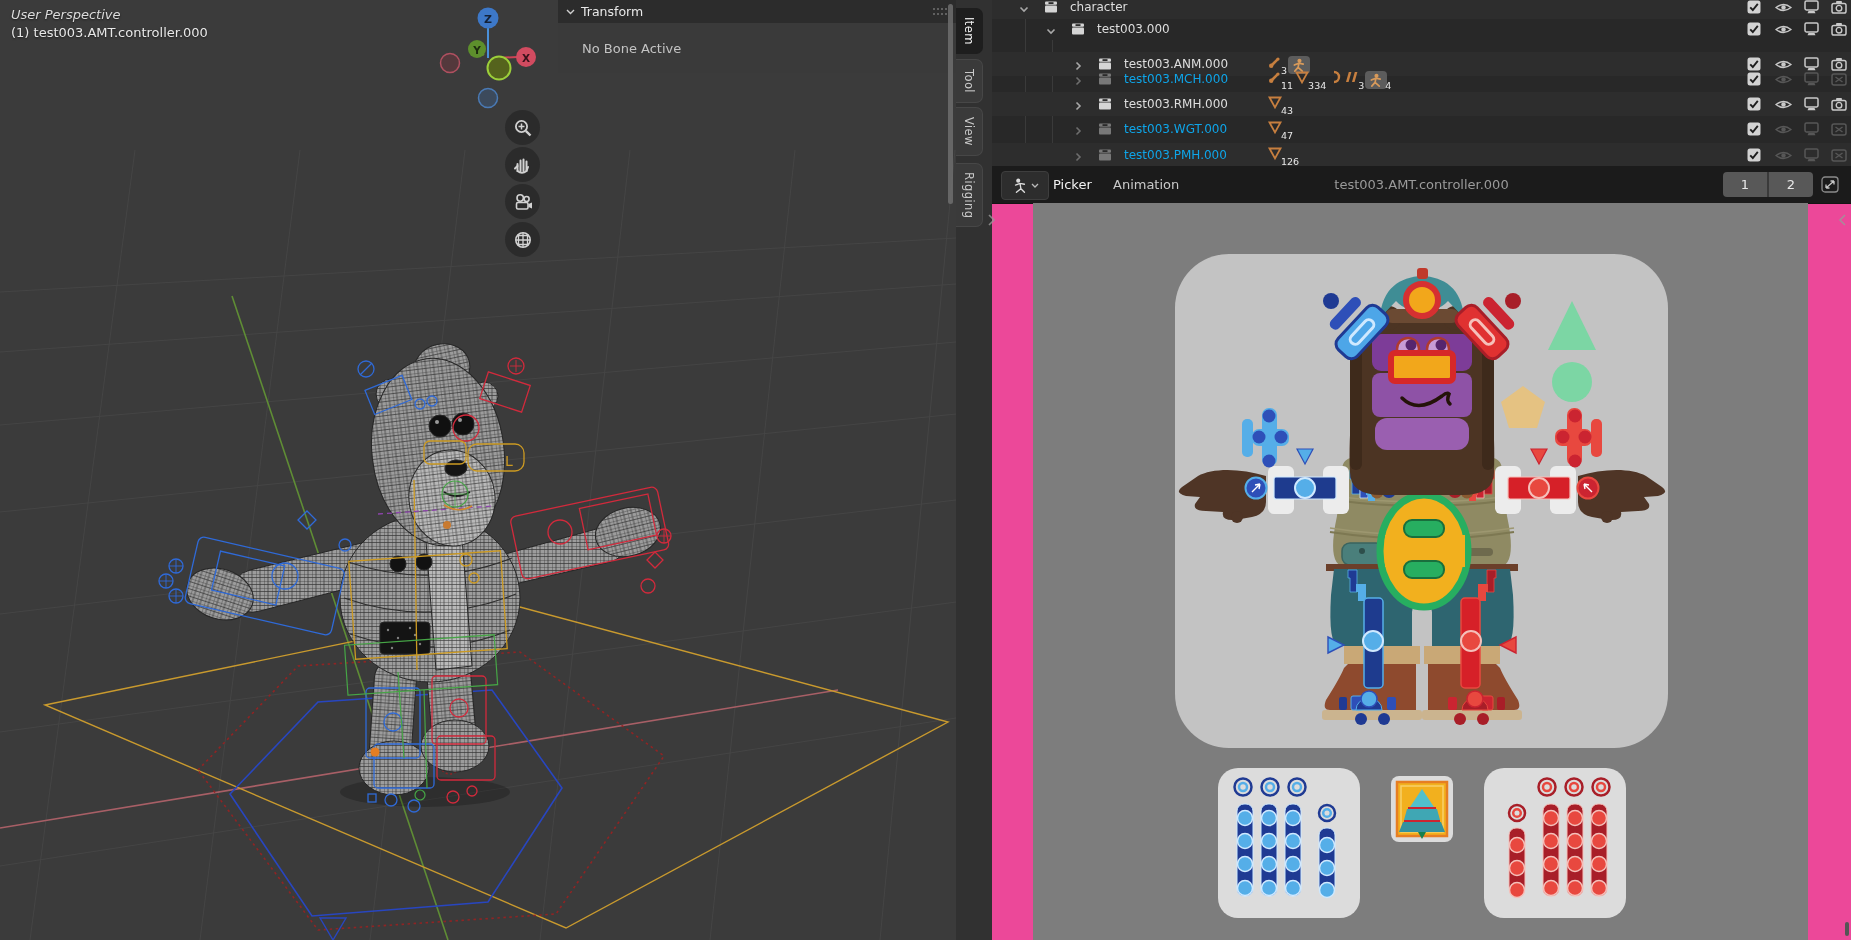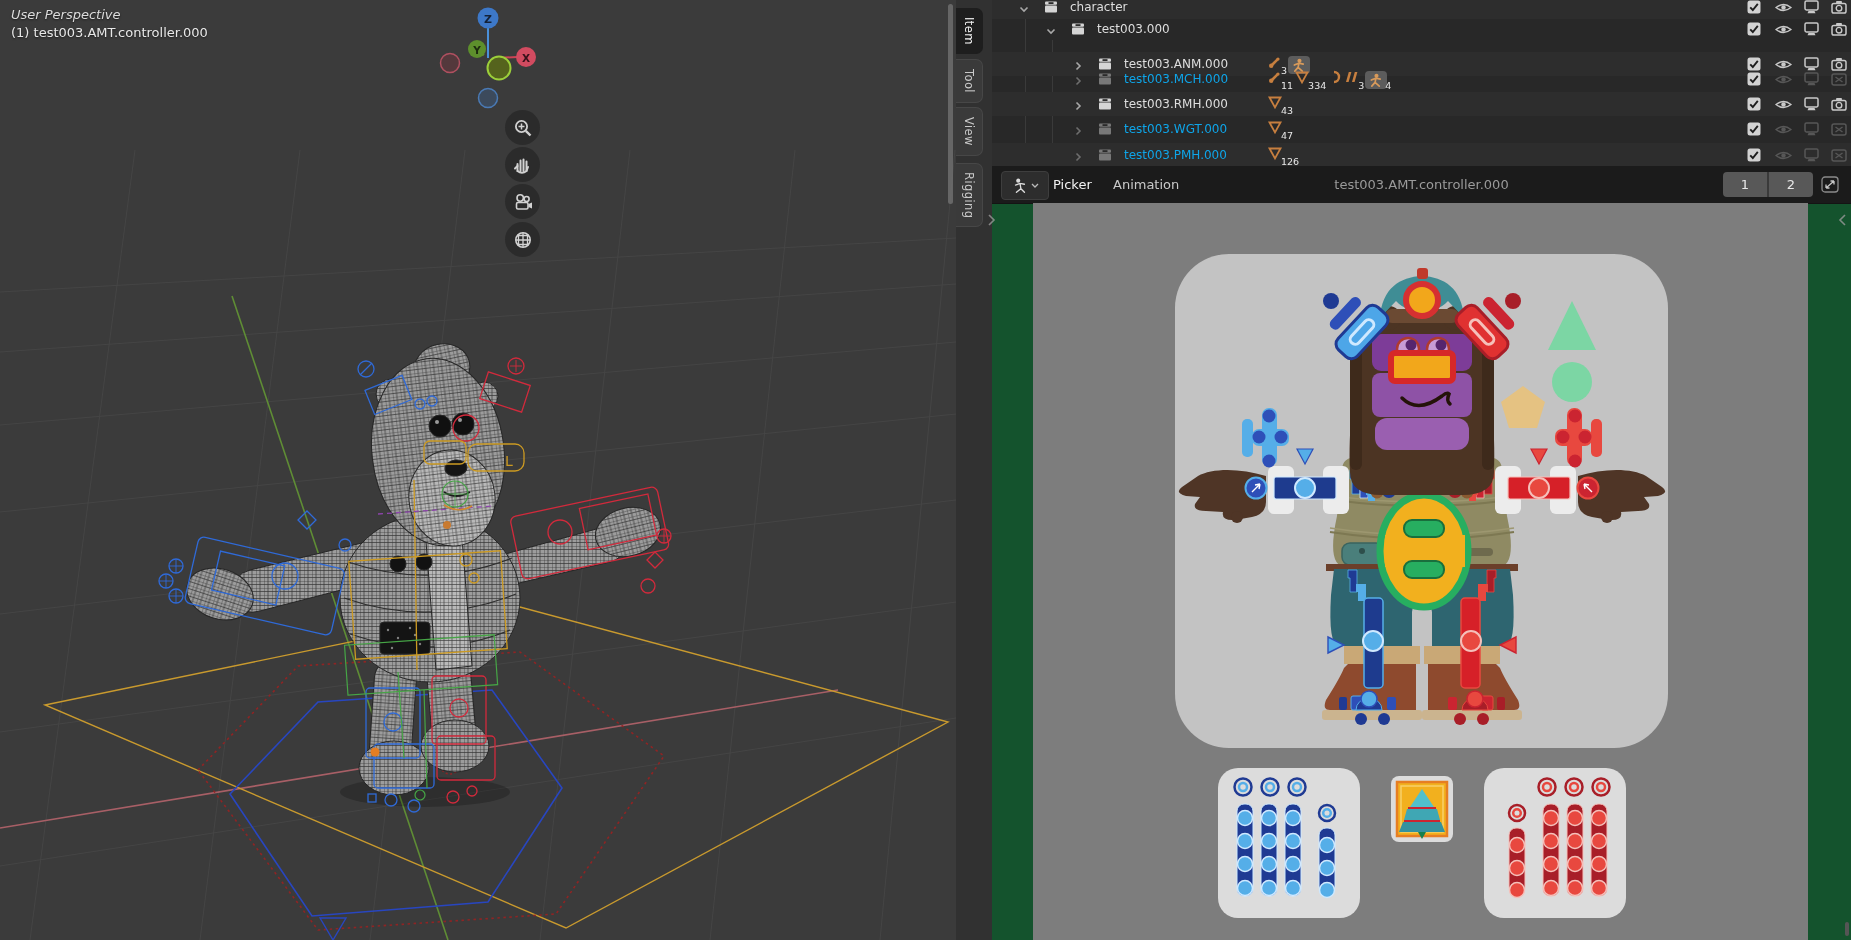--- a/index.html
+++ b/index.html
@@ -34,21 +34,21 @@
   .ol-arrow{position:absolute;width:14px;height:14px;}
   .ol-icon{position:absolute;width:16px;height:16px;}
   .ol-label{position:absolute;font-size:12px;color:#dedede;white-space:nowrap;}
   .ol-row.dim .ol-label{color:#0ea5e9;}
   .ol-badges{position:absolute;left:275px;display:flex;align-items:flex-end;gap:1px;}
   .badge{display:flex;align-items:flex-end;}
   .badge .cnt{font-size:9.5px;color:#e8e8e8;margin-left:-2px;transform:translateY(2px);}
   .armbox{width:22px;height:18px;background:#5c5c5c;border-radius:4px;display:flex;align-items:center;justify-content:center;}
   .vis{position:absolute;width:18px;height:18px;display:flex;align-items:center;justify-content:center;}
   
-  #picker{position:absolute;left:992px;top:166px;width:859px;height:774px;background:#14532d;}
+  #picker{position:absolute;left:992px;top:166px;width:859px;height:774px;background:#ec4899;}
   #picker-header{position:absolute;left:0;top:0;width:100%;height:37px;background:#1b1b1b;border-bottom:1px solid #141414;}
   #rig-btn{position:absolute;left:9px;top:5px;width:46px;height:27px;background:#2d2d2d;border:1px solid #3e3e3e;border-radius:4px;
            display:flex;align-items:center;justify-content:center;gap:3px;}
   .pk-tab{position:absolute;top:0;height:37px;display:flex;align-items:center;font-size:13px;color:#c9c9c9;}
   .pk-tab.active{color:#f2f2f2;}
   #pk-tab-0{left:61px;}
   #pk-tab-1{left:121px;text-align:center;}
   #pk-title{position:absolute;left:0;top:0;width:100%;height:37px;display:flex;align-items:center;justify-content:center;
             font-size:13px;color:#9a9a9a;pointer-events:none;}
   #page-btns{position:absolute;left:731px;top:6px;height:25px;display:flex;border-radius:4px;overflow:hidden;}
@@ -283,20 +283,41 @@
         </svg>
     </div>
     <div class="toolbtn" style="top:222px">
       <svg width="22" height="22" viewBox="-11 -11 22 22" fill="none" stroke="#d2d2d2" stroke-width="1.3">
           <circle cx="0" cy="0" r="7.2" stroke-width="1.6"></circle>
           <path d="M-7.2,0 H7.2 M0,-7.2 V7.2 M-4.5,-5.6 V5.6 M4.5,-5.6 V5.6 M-5.6,-4.5 H5.6 M-5.6,4.5 H5.6"></path>
         </svg>
     </div>
 
     <div id="transform-panel">
+      <div id="transform-header">
+        <svg width="9" height="6" viewBox="0 0 9 6">
+            <path d="M1,1 L4.5,4.5 L8,1" stroke="#cfcfcf" stroke-width="1.4" fill="none"></path>
+          </svg>
+        <span class="t">Transform</span>
+        <svg id="panel-grip" width="16" height="9" viewBox="0 0 16 9">
+            <g fill="#8a8a8a">
+              <circle cx="2" cy="2" r="1"></circle>
+              <circle cx="6" cy="2" r="1"></circle>
+              <circle cx="10" cy="2" r="1"></circle>
+              <circle cx="14" cy="2" r="1"></circle>
+              <circle cx="2" cy="7" r="1"></circle>
+              <circle cx="6" cy="7" r="1"></circle>
+              <circle cx="10" cy="7" r="1"></circle>
+              <circle cx="14" cy="7" r="1"></circle>
+            </g>
+          </svg>
+      </div>
+      <div id="transform-body">
+        <span class="s">No Bone Active</span>
+      </div>
     </div>
     <div id="vp-scrollbar"></div>
   </section>
 
   <div id="tabs-strip">
       <div class="side-tab active" style="top: 8px; height: 44px;">Item</div>
       <div class="side-tab" style="top: 59px; height: 42px;">Tool</div>
       <div class="side-tab" style="top: 107px; height: 47px;">View</div>
       <div class="side-tab" style="top: 163px; height: 62px;">Rigging</div>
     </div>

